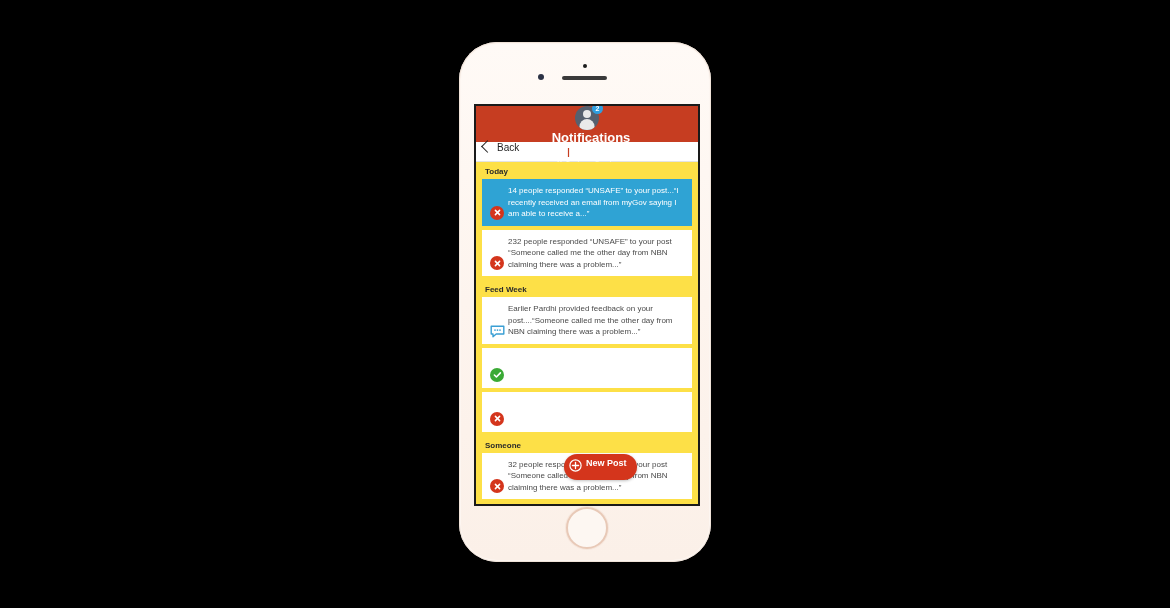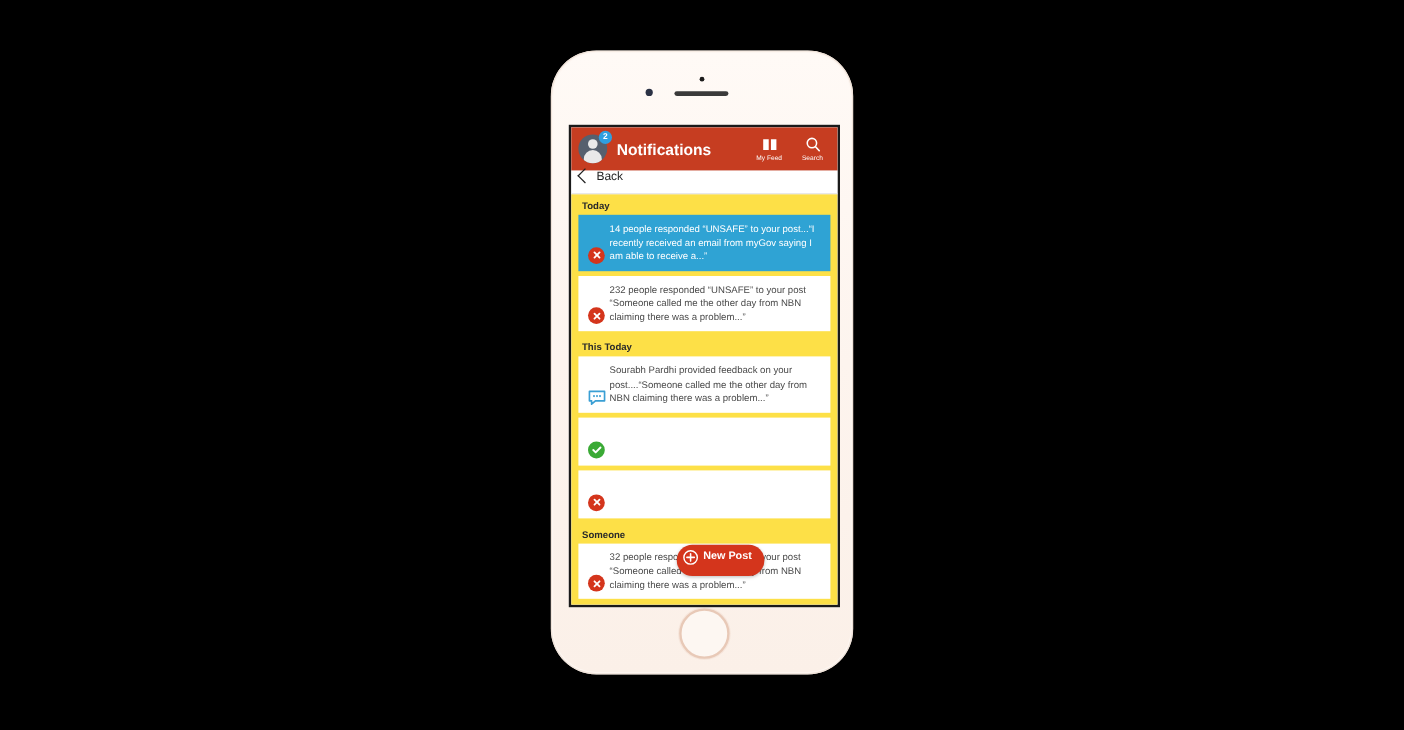--- a/index.html
+++ b/index.html
@@ -93,20 +93,21 @@
 
   
   .app-header {
     position: relative;
     height: 36px;
     background: #c63d21;
     display: flex;
     align-items: center;
     padding: 0 6px;
     box-sizing: border-box;
+    flex-direction: column;
   }
   .avatar-wrap {
     position: relative;
     width: 24px;
     height: 24px;
     flex: 0 0 auto;
   }
   .avatar {
     width: 24px;
     height: 24px;
@@ -351,31 +352,31 @@
           <div class="notif-icon">
             <div class="badge-circle badge-unsafe">
               <svg width="7" height="7" viewBox="0 0 7 7">
                 <line x1="1.4" y1="1.4" x2="5.6" y2="5.6" stroke="#ffffff" stroke-width="1.5" stroke-linecap="round"></line>
                 <line x1="5.6" y1="1.4" x2="1.4" y2="5.6" stroke="#ffffff" stroke-width="1.5" stroke-linecap="round"></line>
               </svg>
             </div>
           </div>
           <div class="notif-text">232 people responded “UNSAFE” to your post “Someone called me the other day from NBN claiming there was a problem...”</div>
         </div>
-        <div class="section-header">This Today</div>
+        <div class="section-header">Feed Week</div>
         <div class="notif-row">
           <div class="notif-icon">
             <svg width="15" height="13" viewBox="0 0 15 13">
               <path d="M1.2 1.2 H13.8 V9 H6.2 L3 11.8 V9 H1.2 Z" fill="none" stroke="#3a9fd4" stroke-width="1.4" stroke-linejoin="round"></path>
               <circle cx="5" cy="5.1" r="0.85" fill="#3a9fd4"></circle>
               <circle cx="7.5" cy="5.1" r="0.85" fill="#3a9fd4"></circle>
               <circle cx="10" cy="5.1" r="0.85" fill="#3a9fd4"></circle>
             </svg>
           </div>
-          <div class="notif-text">Sourabh Pardhi provided feedback on your post....“Someone called me the other day from NBN claiming there was a problem...”</div>
+          <div class="notif-text">Earlier Pardhi provided feedback on your post....“Someone called me the other day from NBN claiming there was a problem...”</div>
         </div>
         <div class="notif-row">
           <div class="notif-icon">
             <div class="badge-circle badge-safe">
               <svg width="9" height="8" viewBox="0 0 9 8">
                 <polyline points="1.4,4 3.4,6 7.4,1.9" fill="none" stroke="#ffffff" stroke-width="1.6" stroke-linecap="round" stroke-linejoin="round"></polyline>
               </svg>
             </div>
           </div>
         </div>

